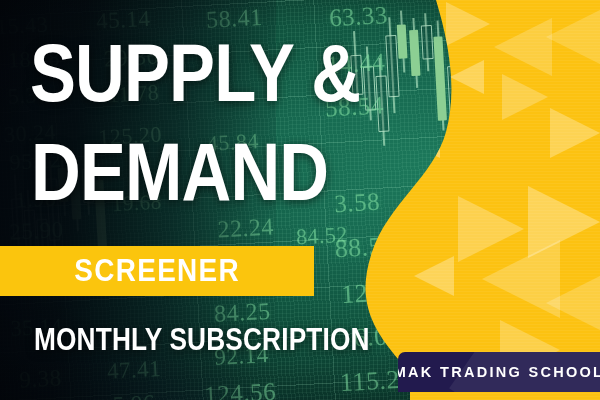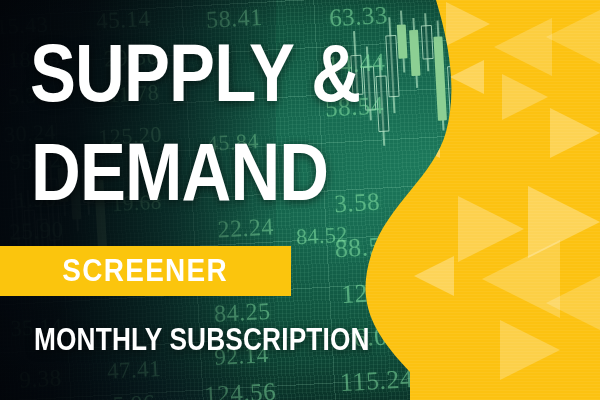--- a/index.html
+++ b/index.html
@@ -80,21 +80,21 @@
     position:absolute;color:#ffffff;font-weight:bold;
     font-family:"Liberation Sans Narrow","Liberation Sans",sans-serif;
     transform:scaleX(.84);transform-origin:left center;
     line-height:1;letter-spacing:-1px;
     text-shadow:0 2px 10px rgba(0,0,0,.55);
   }
   #t1{left:30px;top:32px;font-size:82px;}
   #t2{left:31px;top:131px;font-size:82px;}
 
   .screener-bar{
-    position:absolute;left:0;top:246px;width:291px;height:50px;
+    position:absolute;left:0;top:246px;width:314px;height:50px;
     background:#fbc50d;
     display:flex;align-items:center;justify-content:center;
   }
   .screener-bar span{
     color:#ffffff;font-weight:bold;font-size:31px;letter-spacing:1.5px;
     font-family:"Liberation Sans Narrow","Liberation Sans",sans-serif;
     transform:scaleX(.9);
   }
 
   .sub{
@@ -277,14 +277,18 @@
 
   <div class="title" id="t1">SUPPLY &amp;</div>
   <div class="title" id="t2">DEMAND</div>
 
   <div class="screener-bar">
     <span>SCREENER</span>
   </div>
 
   <div class="sub">MONTHLY SUBSCRIPTION</div>
 
+  <div class="brand-bar">
+    <div class="sheen"></div>
+    <span>MAK TRADING SCHOOL</span>
+  </div>
 
 </div>
 
 </body></html>

